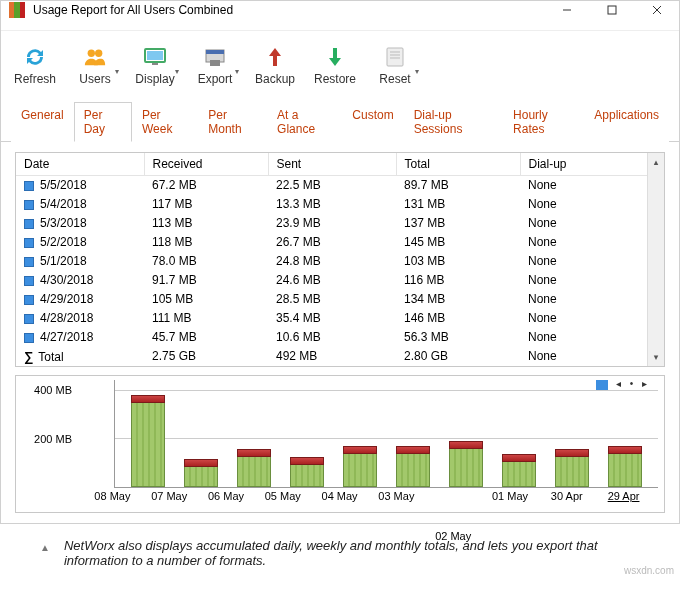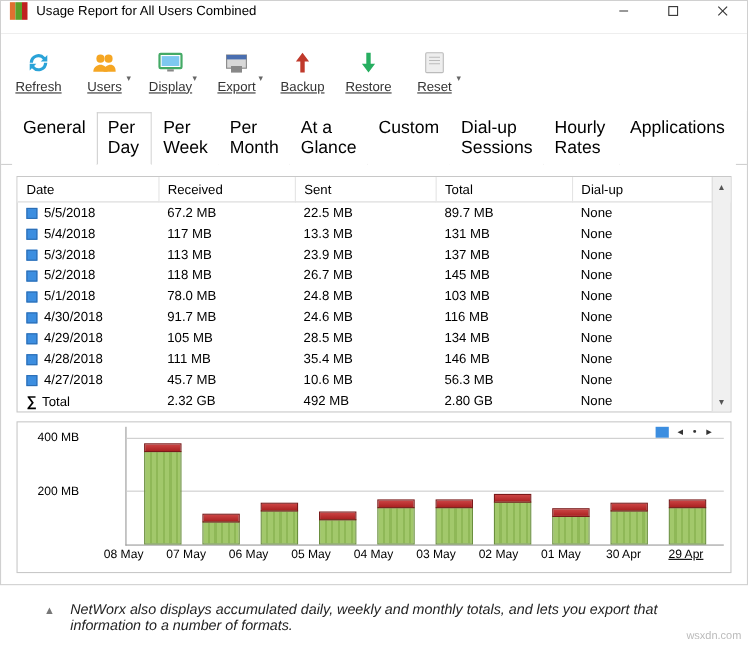--- a/index.html
+++ b/index.html
@@ -45,39 +45,38 @@
     display: flex;
     flex-direction: column;
     align-items: center;
     justify-content: center;
     width: 56px;
     height: 56px;
     border-radius: 3px;
     font-size: 12px;
     color: #333;
     position: relative;
-    text-decoration: underline;
   }
   .tbtn .ico { width: 24px; height: 24px; margin-bottom: 3px; display:flex; align-items:center; justify-content:center; }
   .tbtn .drop {
     position: absolute; right: 4px; top: 30px;
     font-size: 8px; color: #666;
   }
   .tabs {
     display: flex;
     padding: 0 10px;
     border-bottom: 1px solid #d0d0d0;
     gap: 0;
   }
   .tab {
     padding: 5px 9px 5px 9px;
     border: 1px solid transparent;
     border-bottom: none;
-    font-size: 16px;
-    color: #000000;
+    font-size: 12px;
+    color: #c2410c;
     background: #fff;
     position: relative;
     top: 1px;
   }
   .tab.active {
     border-color: #d0d0d0;
     background: #fff;
     border-bottom: 1px solid #fff;
   }
   .content {
@@ -397,21 +396,21 @@
             </tr>
             <tr>
               <td><span class="file-ico"></span>4/27/2018</td>
               <td>45.7 MB</td>
               <td>10.6 MB</td>
               <td>56.3 MB</td>
               <td>None</td>
             </tr>
             <tr>
               <td><span class="sigma">∑</span>Total</td>
-              <td>2.32 GB</td>
+              <td>2.75 GB</td>
               <td>492 MB</td>
               <td>2.80 GB</td>
               <td>None</td>
             </tr>
           </tbody>
       </table>
       <div class="vscroll">
         <div class="arr">▴</div>
         <div style="flex:1"></div>
         <div class="arr" style="position:absolute;bottom:0;left:0;right:0">▾</div>
@@ -463,21 +462,21 @@
             </div>
         </div>
       </div>
       <div class="xaxis" id="xaxis">
           <div style="width: 50px; text-align: center;">08 May</div>
           <div style="width: 50px; text-align: center;">07 May</div>
           <div style="width: 50px; text-align: center;">06 May</div>
           <div style="width: 50px; text-align: center;">05 May</div>
           <div style="width: 50px; text-align: center;">04 May</div>
           <div style="width: 50px; text-align: center;">03 May</div>
-          <div style="width: 50px; text-align: center;">02 May</div>
+          <div style="width: 50px; text-align: center; margin-top: 40px;">02 May</div>
           <div style="width: 50px; text-align: center;">01 May</div>
           <div style="width: 50px; text-align: center;">30 Apr</div>
           <div style="width: 50px; text-align: center; text-decoration: underline;">29 Apr</div>
         </div>
     </div>
 
   </div>
 </div>
 
 <div class="caption">

